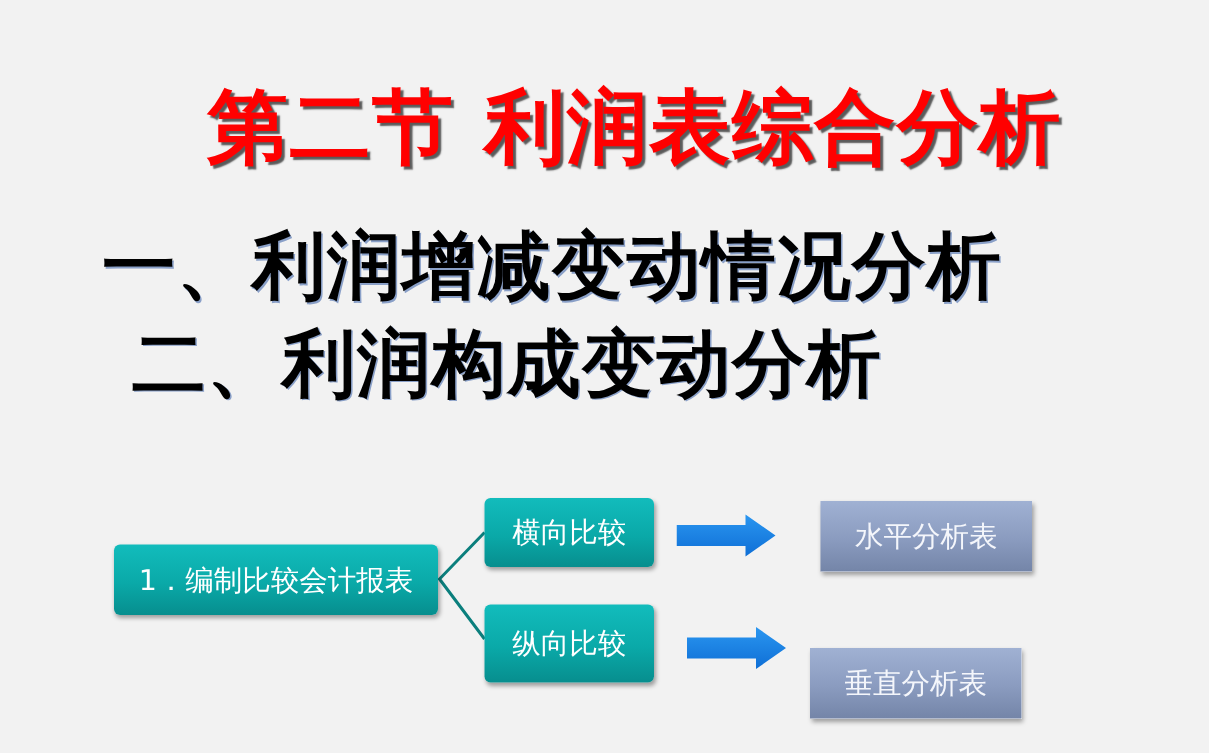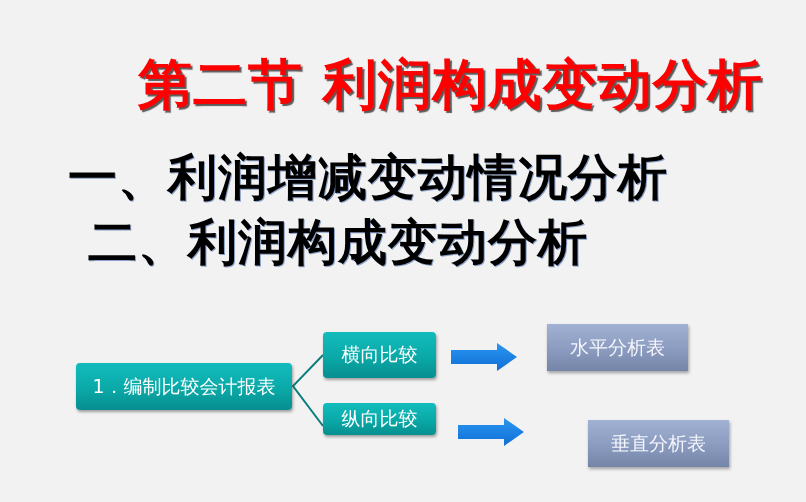--- a/index.html
+++ b/index.html
@@ -38,38 +38,38 @@
     box-shadow: 1px 2px 3px rgba(0,0,0,0.35);
     border-radius: 0;
     color: #f4f6fb;
   }
   .connector { position: absolute; left: 0; top: 0; }
   .arrow { position: absolute; }
 </style>
 </head>
 <body>
 
-<div class="title">第二节 利润构成变动分析</div>
+<div class="title">第二节 利润表综合分析</div>
 <div class="sub sub1">一、利润增减变动情况分析</div>
 <div class="sub sub2">二、利润构成变动分析</div>
 
 <div>
   <svg class="connector" width="806" height="502">
     <polyline points="323,355 293,386 323,426" fill="none" stroke="#0b7f7d" stroke-width="2"></polyline>
   </svg>
 
   <div class="box teal" style="left:76px; top:363px; width:216px; height:47px;">
     <span>1．编制比较会计报表</span>
   </div>
 
   <div class="box teal" style="left:323px; top:332px; width:113px; height:46px;">
     <span>横向比较</span>
   </div>
 
-  <div class="box teal" style="left:323px; top:403px; width:113px; height:32px;">
+  <div class="box teal" style="left:323px; top:403px; width:113px; height:52px;">
     <span>纵向比较</span>
   </div>
 
   <svg class="arrow" style="left:451px; top:342px;" width="68" height="30">
     <defs>
       <linearGradient id="ag1" x1="0" y1="0" x2="0" y2="1">
         <stop offset="0" stop-color="#2a96f0"></stop>
         <stop offset="1" stop-color="#0f6fd6"></stop>
       </linearGradient>
     </defs>
@@ -79,20 +79,20 @@
   <svg class="arrow" style="left:458px; top:417px;" width="68" height="30">
     <defs>
       <linearGradient id="ag2" x1="0" y1="0" x2="0" y2="1">
         <stop offset="0" stop-color="#2a96f0"></stop>
         <stop offset="1" stop-color="#0f6fd6"></stop>
       </linearGradient>
     </defs>
     <polygon points="0,8 46,8 46,1 66,15 46,29 46,22 0,22" fill="url(#ag2)"></polygon>
   </svg>
 
-  <div class="box slate" style="left:547px; top:324px; width:141px; height:47px;">
+  <div class="box slate" style="left:547px; top:334px; width:141px; height:47px;">
     <span>水平分析表</span>
   </div>
 
-  <div class="box slate" style="left:540px; top:420px; width:141px; height:47px;margin-left:48px;">
+  <div class="box slate" style="left:540px; top:432px; width:141px; height:47px;">
     <span>垂直分析表</span>
   </div>
 </div>
 
 </body></html>

